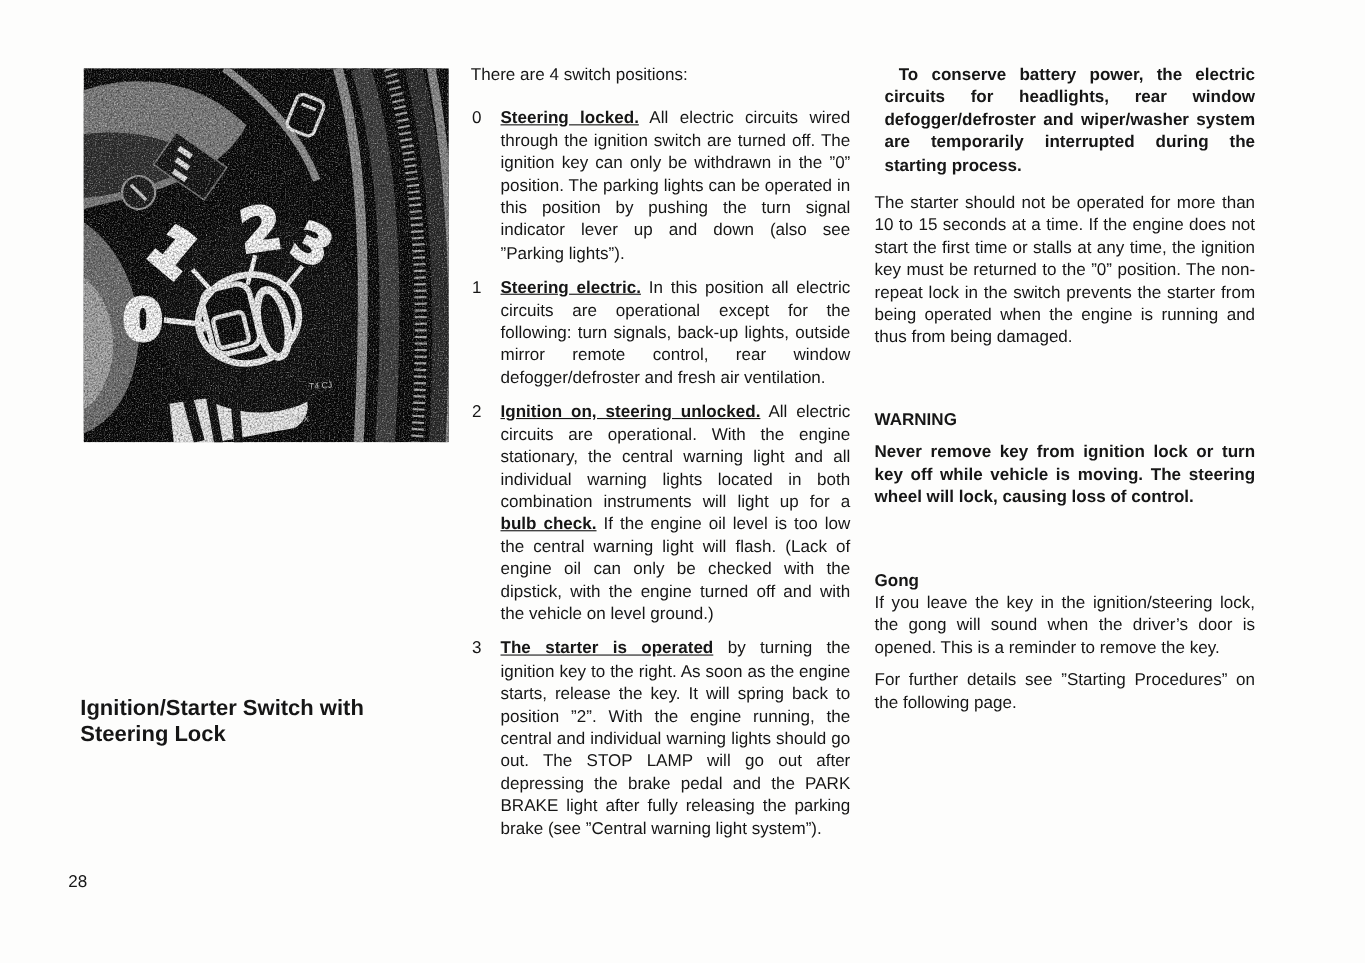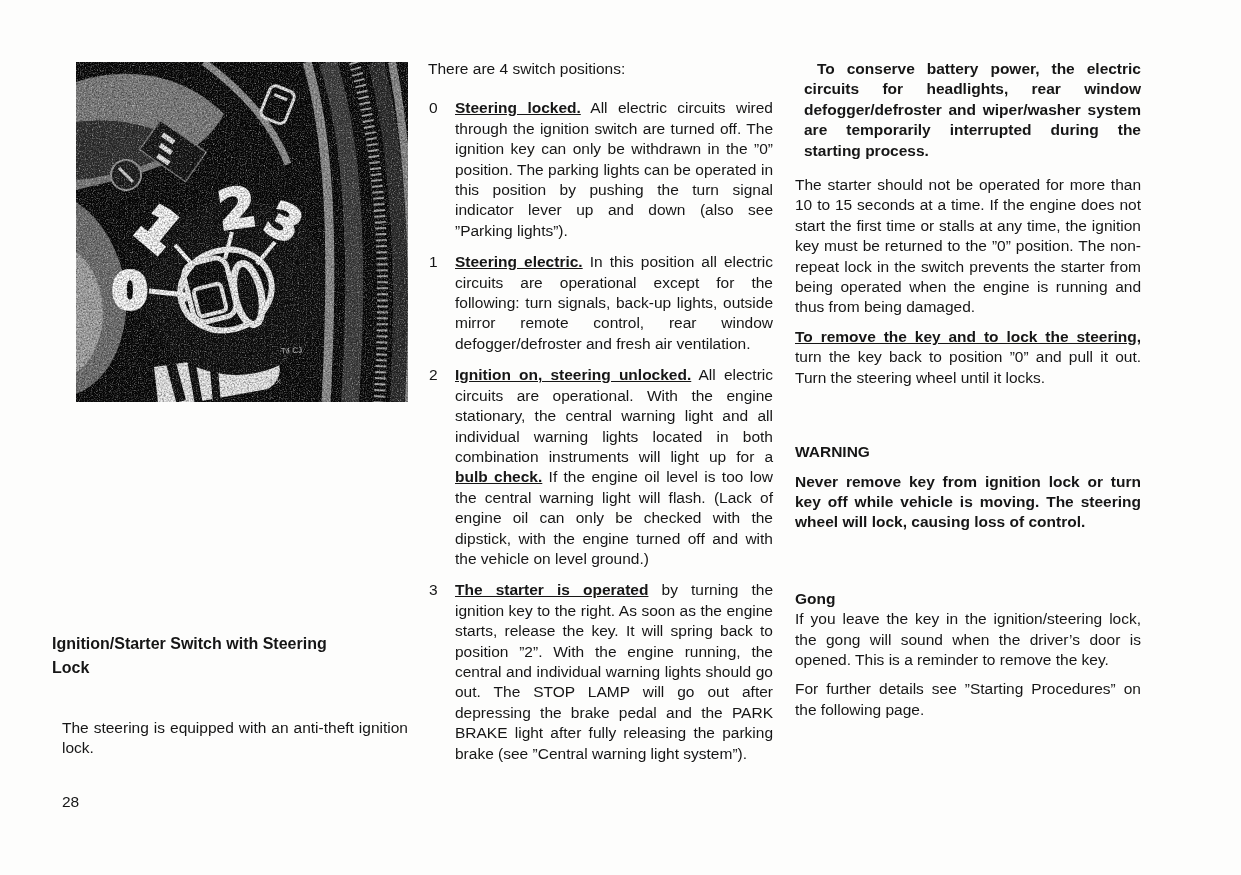--- a/index.html
+++ b/index.html
@@ -25,22 +25,22 @@
   .rc .p1{padding-left:9px;text-indent:13px;font-weight:bold;}
   .rc .p2{margin-top:14px;}
   .rc .p3{margin-top:9px;}
   .rc h3{margin:0;font-size:15.5px;line-height:20.4px;}
   .rc .h-warning{margin-top:54px;}
   .rc .warn-body{margin-top:9px;font-weight:bold;}
   .rc .h-gong{margin-top:56px;}
   .rc .gong-body{}
   .rc .further{margin-top:9px;}
   
-  .lc-heading{position:absolute;left:52px;top:632px;width:312px;margin:0;
-    font-size:16px;line-height:24px;font-weight:bold;text-align:left;}
+  .lc-heading{position:absolute;left:73px;top:632px;width:312px;margin:0;
+    font-size:20px;line-height:24px;font-weight:bold;text-align:left;}
   .lc-body{position:absolute;left:62px;top:718px;width:346px;margin:0;
     font-size:15.5px;line-height:20.4px;text-align:justify;}
   .page-number{position:absolute;left:62px;top:793px;font-size:15.5px;}
 </style>
 </head>
 <body>
 
 <div class="page">
 
   <div class="figure">
@@ -119,21 +119,20 @@
         <text x="160" y="166" font-size="54" stroke-width="3" transform="rotate(-8 155 140)">2</text>
         <text x="209" y="176" font-size="47" stroke-width="3" transform="rotate(28 207 158)">3</text>
       </g>
 
       <rect width="332" height="340" filter="url(#speckWhite)" opacity="0.5"></rect>
       <rect width="332" height="340" filter="url(#speckDark)" opacity="0.45"></rect>
     </svg>
   </div>
 
   <h2 class="lc-heading">Ignition/Starter Switch with Steering Lock</h2>
-  <p class="lc-body">The steering is equipped with an anti-theft ignition lock.</p>
   <div class="page-number">28</div>
 
   <div class="col" style="left:428px;top:59px;width:345px;">
     <p class="intro">There are 4 switch positions:</p>
     <ol class="positions">
       <li>
         <span class="num">0</span><span class="b">Steering locked.</span><span> All electric circuits wired through the ignition switch are turned off. The ignition key can only be withdrawn in the ”0” position. The parking lights can be operated in this position by pushing the turn signal indicator lever up and down (also see ”Parking lights”).</span>
       </li>
       <li>
         <span class="num">1</span><span class="b">Steering electric.</span><span> In this position all electric circuits are operational except for the following: turn signals, back-up lights, outside mirror remote control, rear window defogger/defroster and fresh air ventilation.</span>
@@ -143,21 +142,20 @@
       </li>
       <li>
         <span class="num">3</span><span class="b">The starter is operated</span><span> by turning the ignition key to the right. As soon as the engine starts, release the key. It will spring back to position ”2”. With the engine running, the central and individual warning lights should go out. The STOP LAMP will go out after depressing the brake pedal and the PARK BRAKE light after fully releasing the parking brake (see ”Central warning light system”).</span>
       </li>
     </ol>
   </div>
 
   <div class="col rc" style="left:795px;top:59px;width:346px;">
     <p class="p1">To conserve battery power, the electric circuits for headlights, rear window defogger/defroster and wiper/washer system are temporarily interrupted during the starting process.</p>
     <p class="p2">The starter should not be operated for more than 10 to 15 seconds at a time. If the engine does not start the first time or stalls at any time, the ignition key must be returned to the ”0” position. The non-repeat lock in the switch prevents the starter from being operated when the engine is running and thus from being damaged.</p>
-    <p class="p3"><span class="b">To remove the key and to lock the steering,</span><span> turn the key back to position ”0” and pull it out. Turn the steering wheel until it locks.</span></p>
     <h3 class="h-warning">WARNING</h3>
     <p class="warn-body">Never remove key from ignition lock or turn key off while vehicle is moving. The steering wheel will lock, causing loss of control.</p>
     <h3 class="h-gong">Gong</h3>
     <p class="gong-body">If you leave the key in the ignition/steering lock, the gong will sound when the driver’s door is opened. This is a reminder to remove the key.</p>
     <p class="further">For further details see ”Starting Procedures” on the following page.</p>
   </div>
 
 </div>
 
 </body></html>

